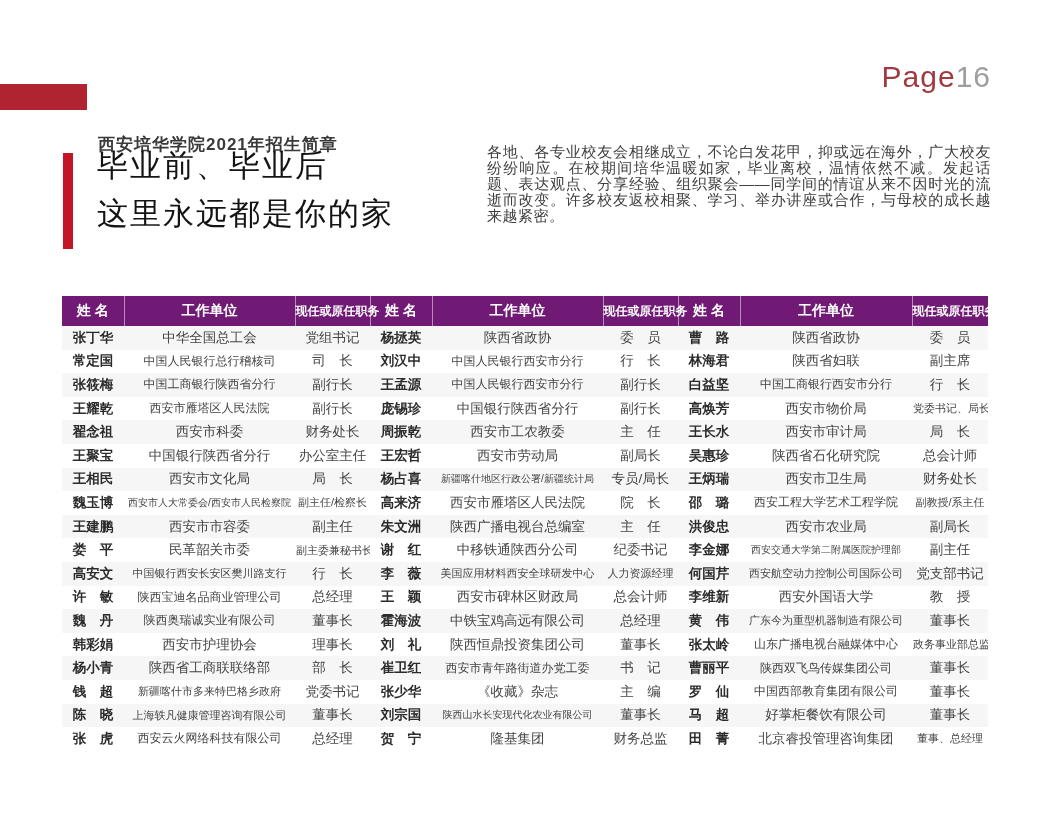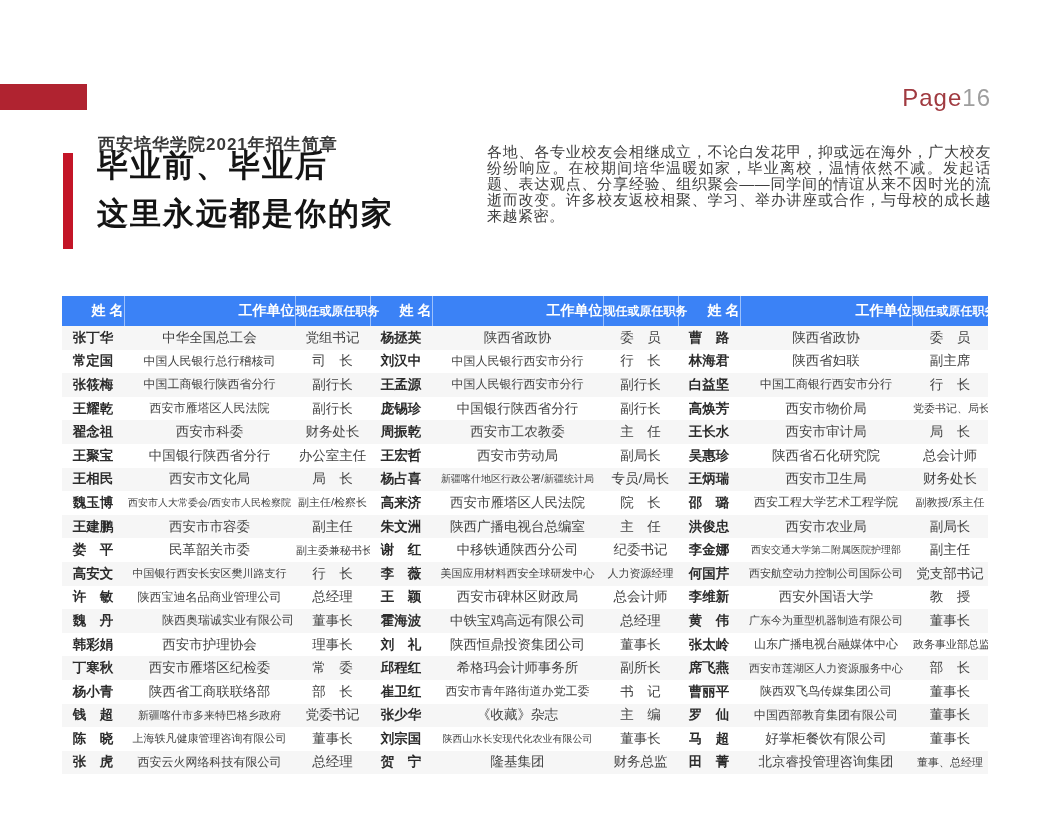--- a/index.html
+++ b/index.html
@@ -6,40 +6,40 @@
   body{
     width:1049px;height:818px;background:#ffffff;position:relative;overflow:hidden;
     font-family:"Liberation Sans","DejaVu Sans",sans-serif;
     -webkit-font-smoothing:antialiased;
   }
   .page{position:absolute;inset:0;}
 
   
   .top-red-block{position:absolute;left:0;top:84px;width:87px;height:26px;background:#b02330;}
   .doc-title{position:absolute;left:98px;top:86px;font-size:17px;font-weight:700;color:#3a3a3a;letter-spacing:1px;margin-top:47px;}
-  .page-indicator{position:absolute;right:58px;top:84px;font-size:24px;font-weight:300;letter-spacing:1px;}
+  .page-indicator{position:absolute;right:58px;top:60px;font-size:30px;font-weight:300;letter-spacing:1px;}
   .page-word{color:#a03a40;}
   .page-num{color:#9e9e9e;}
 
   
   .hero-red-bar{position:absolute;left:63px;top:153px;width:10px;height:96px;background:#c31527;}
-  .hero-title{position:absolute;left:97px;top:142px;font-size:31px;line-height:48px;font-weight:700;color:#141414;letter-spacing:2px;margin:0;}
+  .hero-title{position:absolute;left:97px;top:142px;font-size:31px;line-height:48px;font-weight:400;color:#141414;letter-spacing:2px;margin:0;}
   .hero-paragraph{
     position:absolute;left:487px;top:144px;width:504px;
     font-size:15px;line-height:16px;color:#3f3f3f;text-align:justify;letter-spacing:0.5px;
   }
 
   
   .alumni-table{
     position:absolute;left:62px;top:296px;width:926px;
     border-collapse:collapse;table-layout:fixed;
   }
   .alumni-table th{
-    background:#3b82f6;color:#ffffff;font-weight:700;font-size:14px;
-    height:30px;padding:0;text-align:right;white-space:nowrap;
+    background:#701a75;color:#ffffff;font-weight:700;font-size:14px;
+    height:30px;padding:0;text-align:center;white-space:nowrap;
     border-right:1px solid rgba(255,255,255,0.5);
   }
   .alumni-table th:last-child{border-right:none;}
   .alumni-table th.head-pos{font-size:12px;}
   .alumni-table td{
     height:23.6px;padding:0 1px;text-align:center;white-space:nowrap;overflow:hidden;
     font-size:13.5px;color:#444444;
   }
   .alumni-table tbody tr:nth-child(odd){background:#f6f6f6;}
   .alumni-table tbody tr:nth-child(even){background:#ffffff;}
@@ -216,50 +216,39 @@
           <td class="pos-cell">总经理</td>
           <td class="name-cell">王　颖</td>
           <td class="unit-cell">西安市碑林区财政局</td>
           <td class="pos-cell">总会计师</td>
           <td class="name-cell">李维新</td>
           <td class="unit-cell">西安外国语大学</td>
           <td class="pos-cell">教　授</td>
         </tr>
         <tr>
           <td class="name-cell">魏　丹</td>
-          <td class="unit-cell" style="font-size: 12px; text-align: right;">陕西奥瑞诚实业有限公司</td>
+          <td class="unit-cell" style="font-size: 12px;">陕西奥瑞诚实业有限公司</td>
           <td class="pos-cell">董事长</td>
           <td class="name-cell">霍海波</td>
           <td class="unit-cell">中铁宝鸡高远有限公司</td>
           <td class="pos-cell">总经理</td>
           <td class="name-cell">黄　伟</td>
           <td class="unit-cell" style="font-size: 11px;">广东今为重型机器制造有限公司</td>
           <td class="pos-cell">董事长</td>
         </tr>
         <tr>
           <td class="name-cell">韩彩娟</td>
           <td class="unit-cell">西安市护理协会</td>
           <td class="pos-cell">理事长</td>
           <td class="name-cell">刘　礼</td>
           <td class="unit-cell">陕西恒鼎投资集团公司</td>
           <td class="pos-cell">董事长</td>
           <td class="name-cell">张太岭</td>
           <td class="unit-cell" style="font-size: 12px;">山东广播电视台融媒体中心</td>
           <td class="pos-cell" style="font-size: 11px;">政务事业部总监</td>
-        </tr>
-        <tr>
-          <td class="name-cell">丁寒秋</td>
-          <td class="unit-cell">西安市雁塔区纪检委</td>
-          <td class="pos-cell">常　委</td>
-          <td class="name-cell">邱程红</td>
-          <td class="unit-cell">希格玛会计师事务所</td>
-          <td class="pos-cell">副所长</td>
-          <td class="name-cell">席飞燕</td>
-          <td class="unit-cell" style="font-size: 11px;">西安市莲湖区人力资源服务中心</td>
-          <td class="pos-cell">部　长</td>
         </tr>
         <tr>
           <td class="name-cell">杨小青</td>
           <td class="unit-cell">陕西省工商联联络部</td>
           <td class="pos-cell">部　长</td>
           <td class="name-cell">崔卫红</td>
           <td class="unit-cell" style="font-size: 12px;">西安市青年路街道办党工委</td>
           <td class="pos-cell">书　记</td>
           <td class="name-cell">曹丽平</td>
           <td class="unit-cell" style="font-size: 12px; text-align: center;">陕西双飞鸟传媒集团公司</td>

